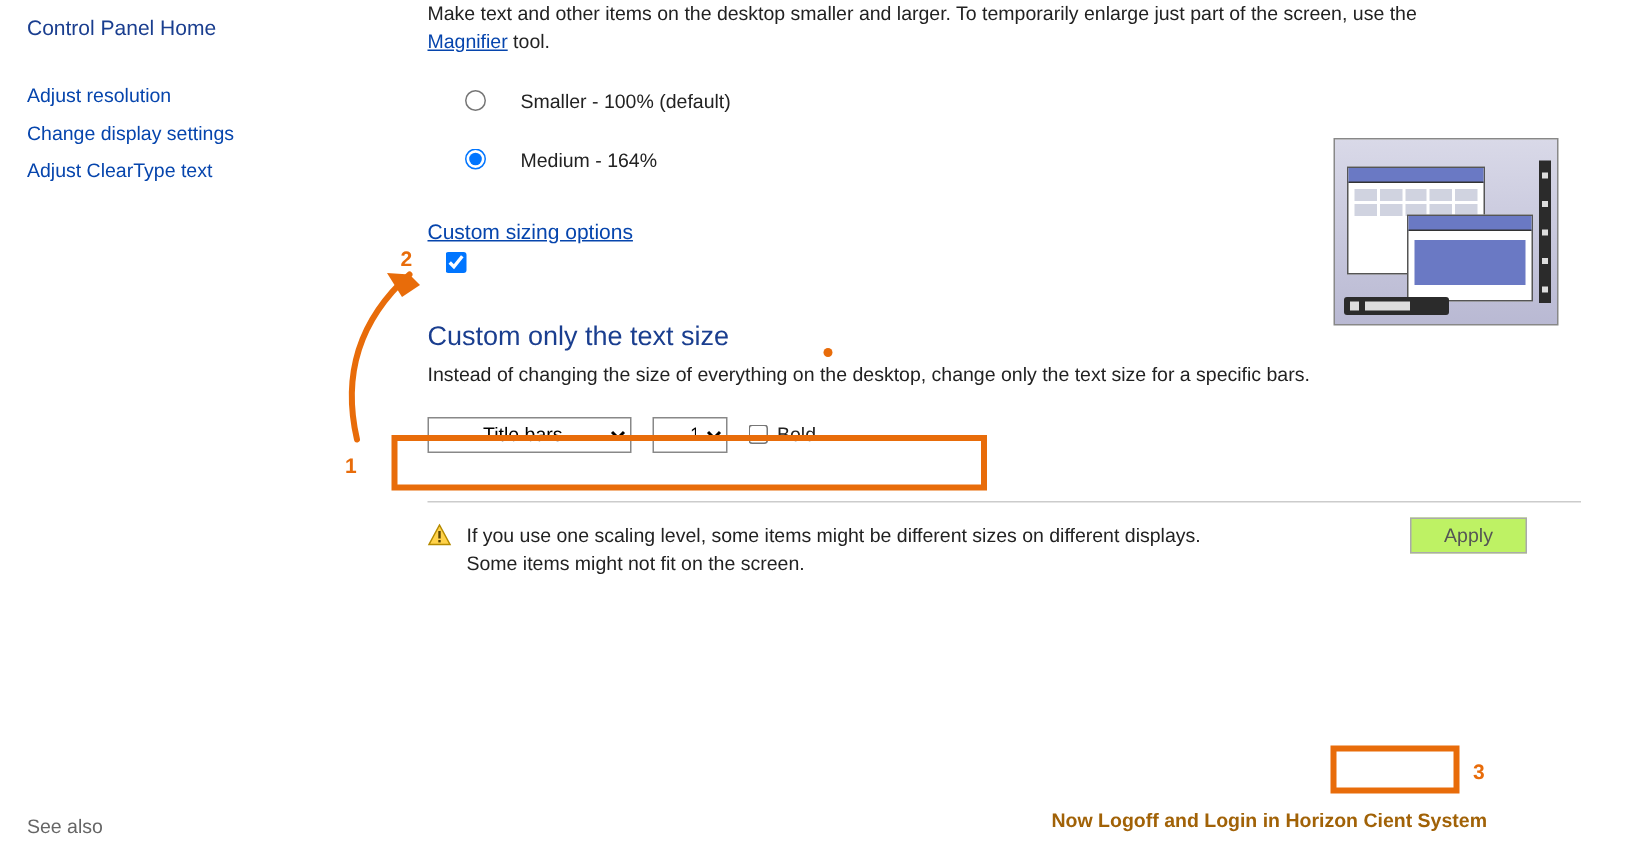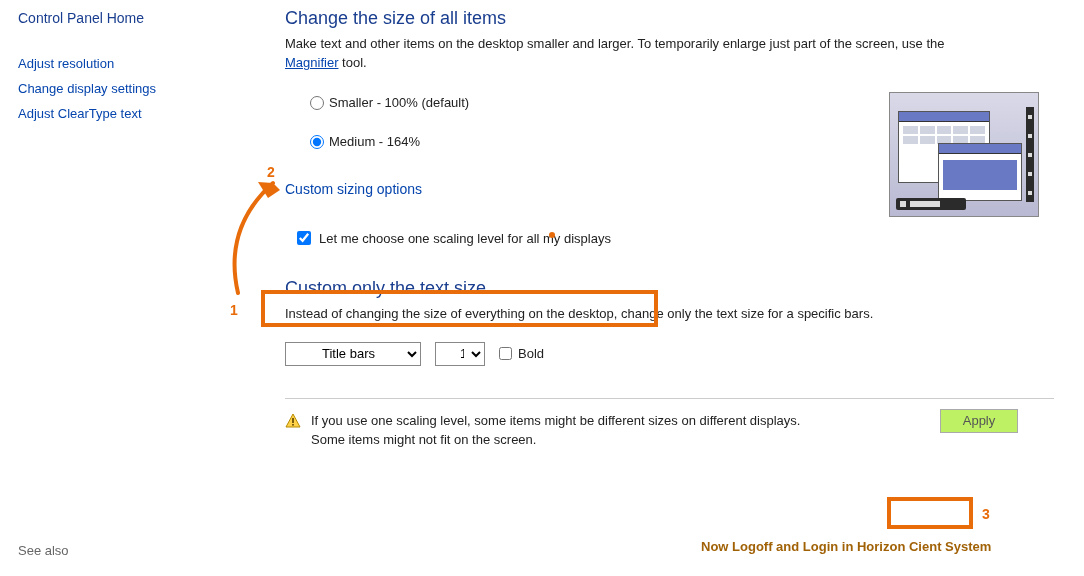--- a/index.html
+++ b/index.html
@@ -60,36 +60,36 @@
   }
   .link-inline {
     color: #0645ad;
     text-decoration: underline;
     cursor: pointer;
   }
 
   .size-block { position: relative; margin-top: 22px; }
   .radio-row {
     display: flex;
-    align-items: flex-end;
-    gap: 5px;
+    align-items: flex-start;
+    gap: 23px;
     margin-bottom: 24px;
     margin-left: 25px;
     font-size: 13px;
   }
   .radio-row input[type=radio] {
     width: 14px; height: 14px;
   }
   .custom-link {
     color: #0645ad;
     font-size: 14px;
     margin-top: 8px;
-    margin-bottom: 28px;
     display: inline-block;
     cursor: pointer;
+    text-decoration: underline;
   }
 
   .checkbox-row {
     display: flex;
     align-items: center;
     gap: 8px;
     font-size: 13px;
     padding: 6px 12px;
     width: 390px;
   }
@@ -200,40 +200,38 @@
 <div class="layout">
 
   <aside class="sidebar">
     <div class="sidebar-title">Control Panel Home</div>
     <a class="sidebar-link">Adjust resolution</a>
     <a class="sidebar-link">Change display settings</a>
     <a class="sidebar-link">Adjust ClearType text</a>
   </aside>
 
   <main class="main">
-    <h2 class="section-title">Change the size of all items</h2>
     <p class="section-desc">
       <span>Make text and other items on the desktop smaller and larger. To temporarily enlarge just part of the screen, use the </span><a class="link-inline">Magnifier</a><span> tool.</span>
     </p>
 
     <div class="size-block">
       <label class="radio-row">
         <input type="radio" name="scale" style="">
         <span>Smaller - 100% (default)</span>
       </label>
       <label class="radio-row">
         <input type="radio" name="scale" checked="" style="">
         <span>Medium - 164%</span>
       </label>
 
       <a class="custom-link">Custom sizing options</a>
 
       <label class="checkbox-row">
         <input type="checkbox" checked="" style="">
-        <span>Let me choose one scaling level for all my displays</span>
       </label>
     </div>
 
     <div class="preview">
       <div class="win a">
           <div class="bar"></div>
           <div class="grid">
             <span></span>
             <span></span>
             <span></span>

